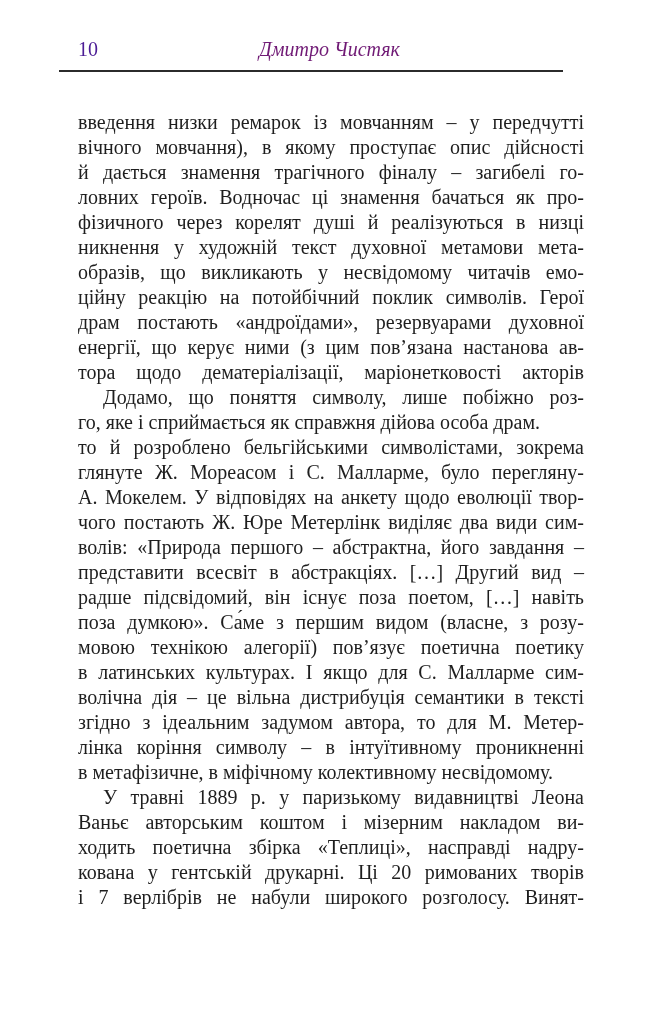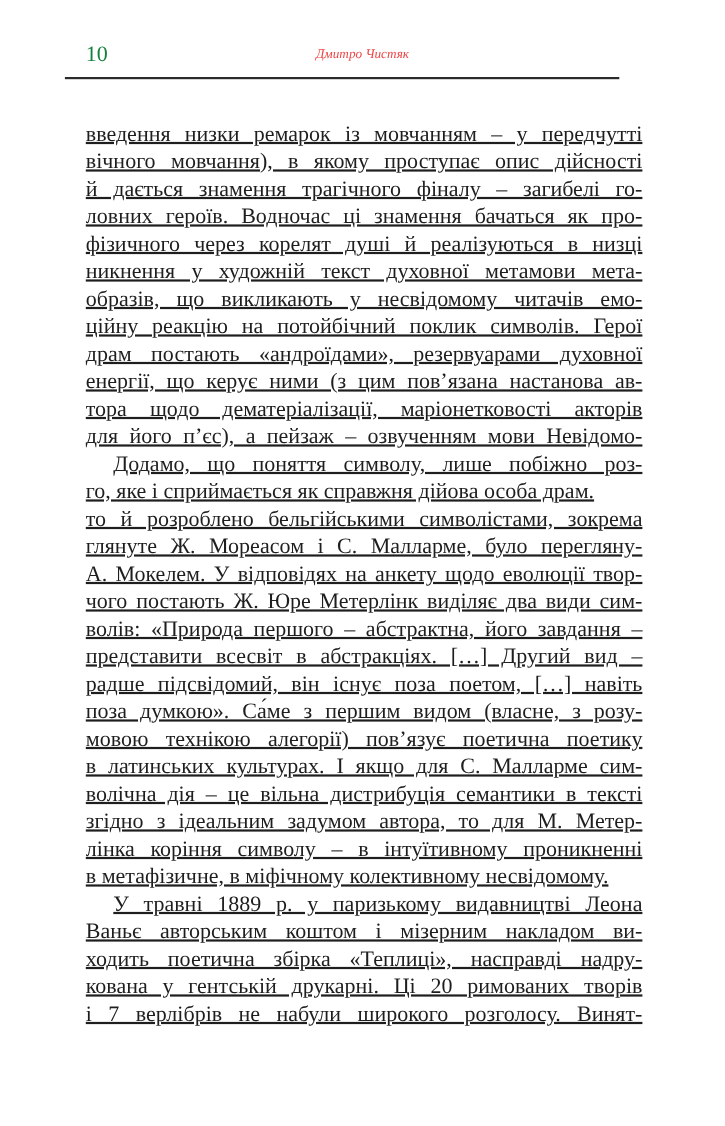--- a/index.html
+++ b/index.html
@@ -15,32 +15,32 @@
     overflow: hidden;
     font-family: "Liberation Serif", serif;
     color: #1e1e1e;
   }
   .page-number {
     position: absolute;
     left: 78px;
     top: 37px;
     font-size: 20px;
     line-height: 24px;
-    color: #15803d;
+    color: #4c1d95;
   }
   .running-head {
     position: absolute;
     left: 0;
     right: 0;
     top: 37px;
     text-align: center;
     font-style: italic;
-    font-size: 12px;
+    font-size: 20px;
     line-height: 24px;
-    color: #ef4444;
+    color: #701a75;
   }
   .header-rule {
     position: absolute;
     left: 59px;
     top: 70px;
     width: 504px;
     height: 2px;
     background: #2b2b2b;
   }
   .body-text {
@@ -50,21 +50,20 @@
     width: 506px;
     font-size: 20px;
     line-height: 25px;
     color: #1e1e1e;
   }
   .line {
     text-align: justify;
     text-align-last: justify;
     white-space: normal;
     height: 25px;
-    text-decoration: underline;
   }
   .line.last {
     text-align-last: left;
   }
   .line.indent {
     text-indent: 25px;
   }
 </style>
 </head>
 <body>
@@ -78,21 +77,20 @@
       <div class="line">вічного мовчання), в якому проступає опис дійсності</div>
       <div class="line">й дається знамення трагічного фіналу – загибелі го-</div>
       <div class="line">ловних героїв. Водночас ці знамення бачаться як про-</div>
       <div class="line">фізичного через корелят душі й реалізуються в низці</div>
       <div class="line">никнення у художній текст духовної метамови мета-</div>
       <div class="line">образів, що викликають у несвідомому читачів емо-</div>
       <div class="line">ційну реакцію на потойбічний поклик символів. Герої</div>
       <div class="line">драм постають «андроїдами», резервуарами духовної</div>
       <div class="line">енергії, що керує ними (з цим пов’язана настанова ав-</div>
       <div class="line">тора щодо дематеріалізації, маріонетковості акторів</div>
-      <div class="line">для його п’єс), а пейзаж – озвученням мови Невідомо-</div>
       <div class="line indent">Додамо, що поняття символу, лише побіжно роз-</div>
       <div class="line last">го, яке і сприймається як справжня дійова особа драм.</div>
       <div class="line">то й розроблено бельгійськими символістами, зокрема</div>
       <div class="line">глянуте Ж. Мореасом і С. Малларме, було перегляну-</div>
       <div class="line">А. Мокелем. У відповідях на анкету щодо еволюції твор-</div>
       <div class="line">чого постають Ж. Юре Метерлінк виділяє два види сим-</div>
       <div class="line">волів: «Природа першого – абстрактна, його завдання –</div>
       <div class="line">представити всесвіт в абстракціях. […] Другий вид –</div>
       <div class="line">радше підсвідомий, він існує поза поетом, […] навіть</div>
       <div class="line">поза думкою». Са́ме з першим видом (власне, з розу-</div>

